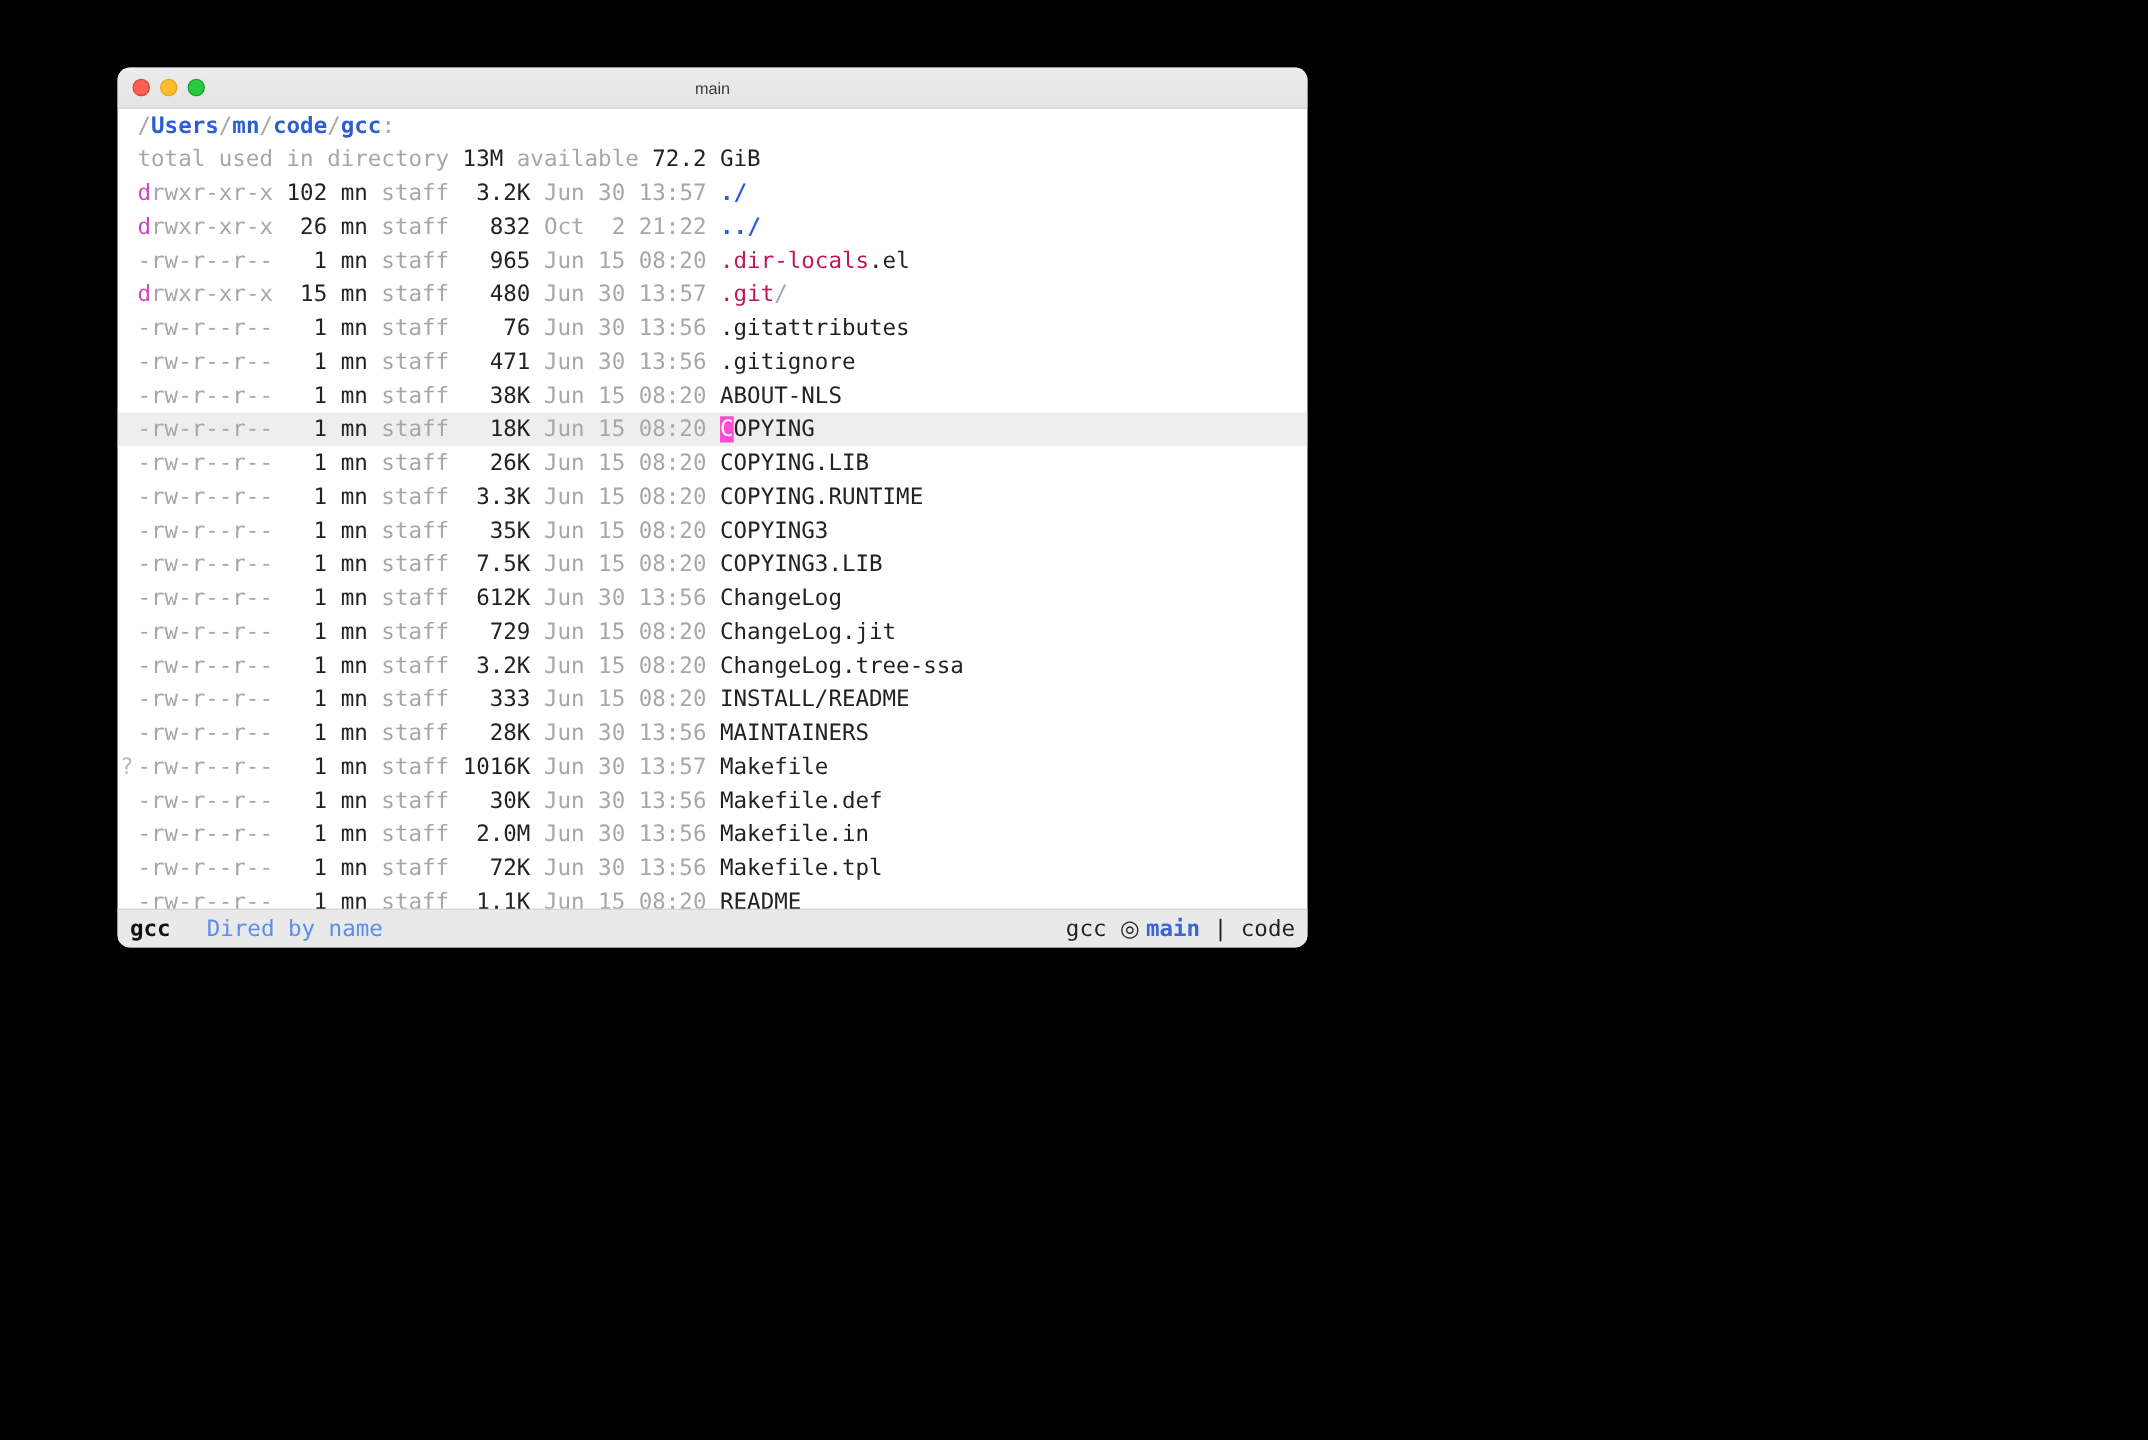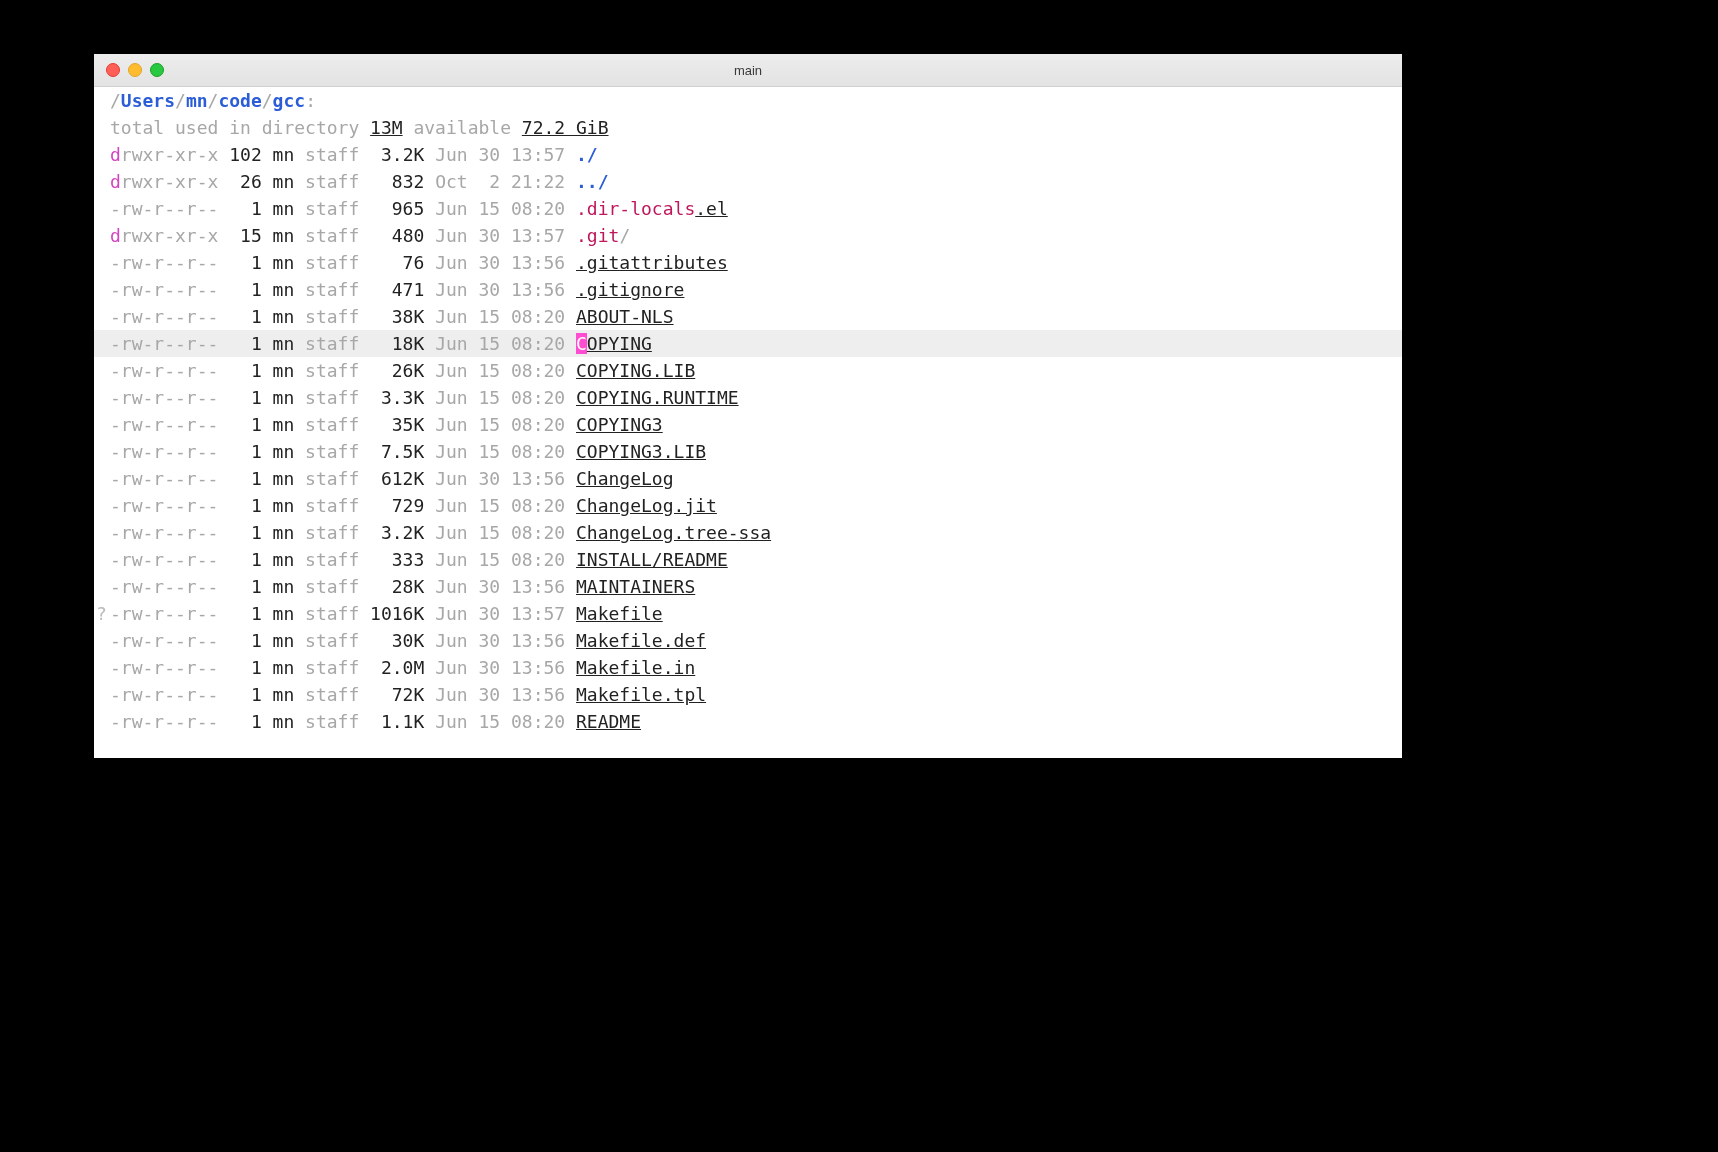--- a/index.html
+++ b/index.html
@@ -7,24 +7,24 @@
     padding: 0;
     background: #000;
     width: 1718px;
     height: 1152px;
     overflow: hidden;
   }
   .window {
     position: absolute;
     left: 94px;
     top: 54px;
-    width: 1308px;
+    width: 952px;
     height: 704px;
     background: #fff;
-    border-radius: 0;
+    border-radius: 10px;
     box-shadow: 0 20px 60px rgba(0,0,0,0.6);
     overflow: hidden;
     display: flex;
     flex-direction: column;
     font-family: "SF Mono","Menlo","Consolas",monospace;
   }
   
   .titlebar {
     height: 32px;
     background: linear-gradient(#ededed,#e3e3e3);
@@ -72,21 +72,21 @@
     padding-left: 16px;
   }
   .row.active {
     background: #eeeeee;
   }
   
   .dim   { color: #a7a7a7; }
   .blue  { color: #2b5dd7; font-weight: 600; }
   .cyan  { color: #be185d; }
   .mag   { color: #d245c3; }
-  .black { color: #222; text-decoration: underline; }
+  .black { color: #222; }
   .cursor {
     background: #ff4dd2;
     color: #fff;
     padding: 0 0px;
   }
   
   .modeline {
     height: 30px;
     background: #e9e9e9;
     border-top: 1px solid #d6d6d6;
@@ -117,13 +117,27 @@
     <div class="traffic">
       <div class="dot dot-red"></div>
       <div class="dot dot-yellow"></div>
       <div class="dot dot-green"></div>
     </div>
     <div class="title">main</div>
   </div>
 
   <div class="buffer" id="buffer"><div class="row"><span class="dim">/</span><span class="blue">Users</span><span class="dim">/</span><span class="blue">mn</span><span class="dim">/</span><span class="blue">code</span><span class="dim">/</span><span class="blue">gcc</span><span class="dim">:</span></div><div class="row"><span class="dim">total used in directory </span><span class="black">13M</span><span class="dim"> available </span><span class="black">72.2 GiB</span></div><div class="row"><span class="mag">d</span><span class="dim">rwxr-xr-x</span> 102 mn <span class="dim">staff</span>  3.2K <span class="dim">Jun 30 13:57</span> <span class="blue">./</span></div><div class="row"><span class="mag">d</span><span class="dim">rwxr-xr-x</span>  26 mn <span class="dim">staff</span>   832 <span class="dim">Oct  2 21:22</span> <span class="blue">../</span></div><div class="row"><span class="dim">-rw-r--r--</span>   1 mn <span class="dim">staff</span>   965 <span class="dim">Jun 15 08:20</span> <span class="cyan">.dir-locals</span><span class="black">.el</span></div><div class="row"><span class="mag">d</span><span class="dim">rwxr-xr-x</span>  15 mn <span class="dim">staff</span>   480 <span class="dim">Jun 30 13:57</span> <span class="cyan">.git</span><span class="dim">/</span></div><div class="row"><span class="dim">-rw-r--r--</span>   1 mn <span class="dim">staff</span>    76 <span class="dim">Jun 30 13:56</span> <span class="black">.gitattributes</span></div><div class="row"><span class="dim">-rw-r--r--</span>   1 mn <span class="dim">staff</span>   471 <span class="dim">Jun 30 13:56</span> <span class="black">.gitignore</span></div><div class="row"><span class="dim">-rw-r--r--</span>   1 mn <span class="dim">staff</span>   38K <span class="dim">Jun 15 08:20</span> <span class="black">ABOUT-NLS</span></div><div class="row active"><span class="dim">-rw-r--r--</span>   1 mn <span class="dim">staff</span>   18K <span class="dim">Jun 15 08:20</span> <span class="cursor">C</span><span class="black">OPYING</span></div><div class="row"><span class="dim">-rw-r--r--</span>   1 mn <span class="dim">staff</span>   26K <span class="dim">Jun 15 08:20</span> <span class="black">COPYING.LIB</span></div><div class="row"><span class="dim">-rw-r--r--</span>   1 mn <span class="dim">staff</span>  3.3K <span class="dim">Jun 15 08:20</span> <span class="black">COPYING.RUNTIME</span></div><div class="row"><span class="dim">-rw-r--r--</span>   1 mn <span class="dim">staff</span>   35K <span class="dim">Jun 15 08:20</span> <span class="black">COPYING3</span></div><div class="row"><span class="dim">-rw-r--r--</span>   1 mn <span class="dim">staff</span>  7.5K <span class="dim">Jun 15 08:20</span> <span class="black">COPYING3.LIB</span></div><div class="row"><span class="dim">-rw-r--r--</span>   1 mn <span class="dim">staff</span>  612K <span class="dim">Jun 30 13:56</span> <span class="black">ChangeLog</span></div><div class="row"><span class="dim">-rw-r--r--</span>   1 mn <span class="dim">staff</span>   729 <span class="dim">Jun 15 08:20</span> <span class="black">ChangeLog.jit</span></div><div class="row"><span class="dim">-rw-r--r--</span>   1 mn <span class="dim">staff</span>  3.2K <span class="dim">Jun 15 08:20</span> <span class="black">ChangeLog.tree-ssa</span></div><div class="row"><span class="dim">-rw-r--r--</span>   1 mn <span class="dim">staff</span>   333 <span class="dim">Jun 15 08:20</span> <span class="black">INSTALL/README</span></div><div class="row"><span class="dim">-rw-r--r--</span>   1 mn <span class="dim">staff</span>   28K <span class="dim">Jun 30 13:56</span> <span class="black">MAINTAINERS</span></div><div class="row"><span class="dim">-rw-r--r--</span>   1 mn <span class="dim">staff</span> 1016K <span class="dim">Jun 30 13:57</span> <span class="black">Makefile</span></div><div class="row"><span class="dim">-rw-r--r--</span>   1 mn <span class="dim">staff</span>   30K <span class="dim">Jun 30 13:56</span> <span class="black">Makefile.def</span></div><div class="row"><span class="dim">-rw-r--r--</span>   1 mn <span class="dim">staff</span>  2.0M <span class="dim">Jun 30 13:56</span> <span class="black">Makefile.in</span></div><div class="row"><span class="dim">-rw-r--r--</span>   1 mn <span class="dim">staff</span>   72K <span class="dim">Jun 30 13:56</span> <span class="black">Makefile.tpl</span></div><div class="row"><span class="dim">-rw-r--r--</span>   1 mn <span class="dim">staff</span>  1.1K <span class="dim">Jun 15 08:20</span> <span class="black">README</span></div><div class="gutter-mark" style="top: 513px;">?</div></div>
 
+  <div class="modeline">
+    <span class="left">
+      <span class="ml-buf">gcc</span>
+      <span class="ml-mode">Dired by name</span>
+    </span>
+    <span class="center"></span>
+    <span class="right">
+      <span class="ml-proj">gcc</span>
+      <span class="ml-circ"> ◎ </span>
+      <span class="ml-branch">main</span>
+      <span class="ml-vcsep">|</span>
+      <span class="ml-vcmode">code</span>
+    </span>
+  </div>
 </div>
 
 </body></html>

